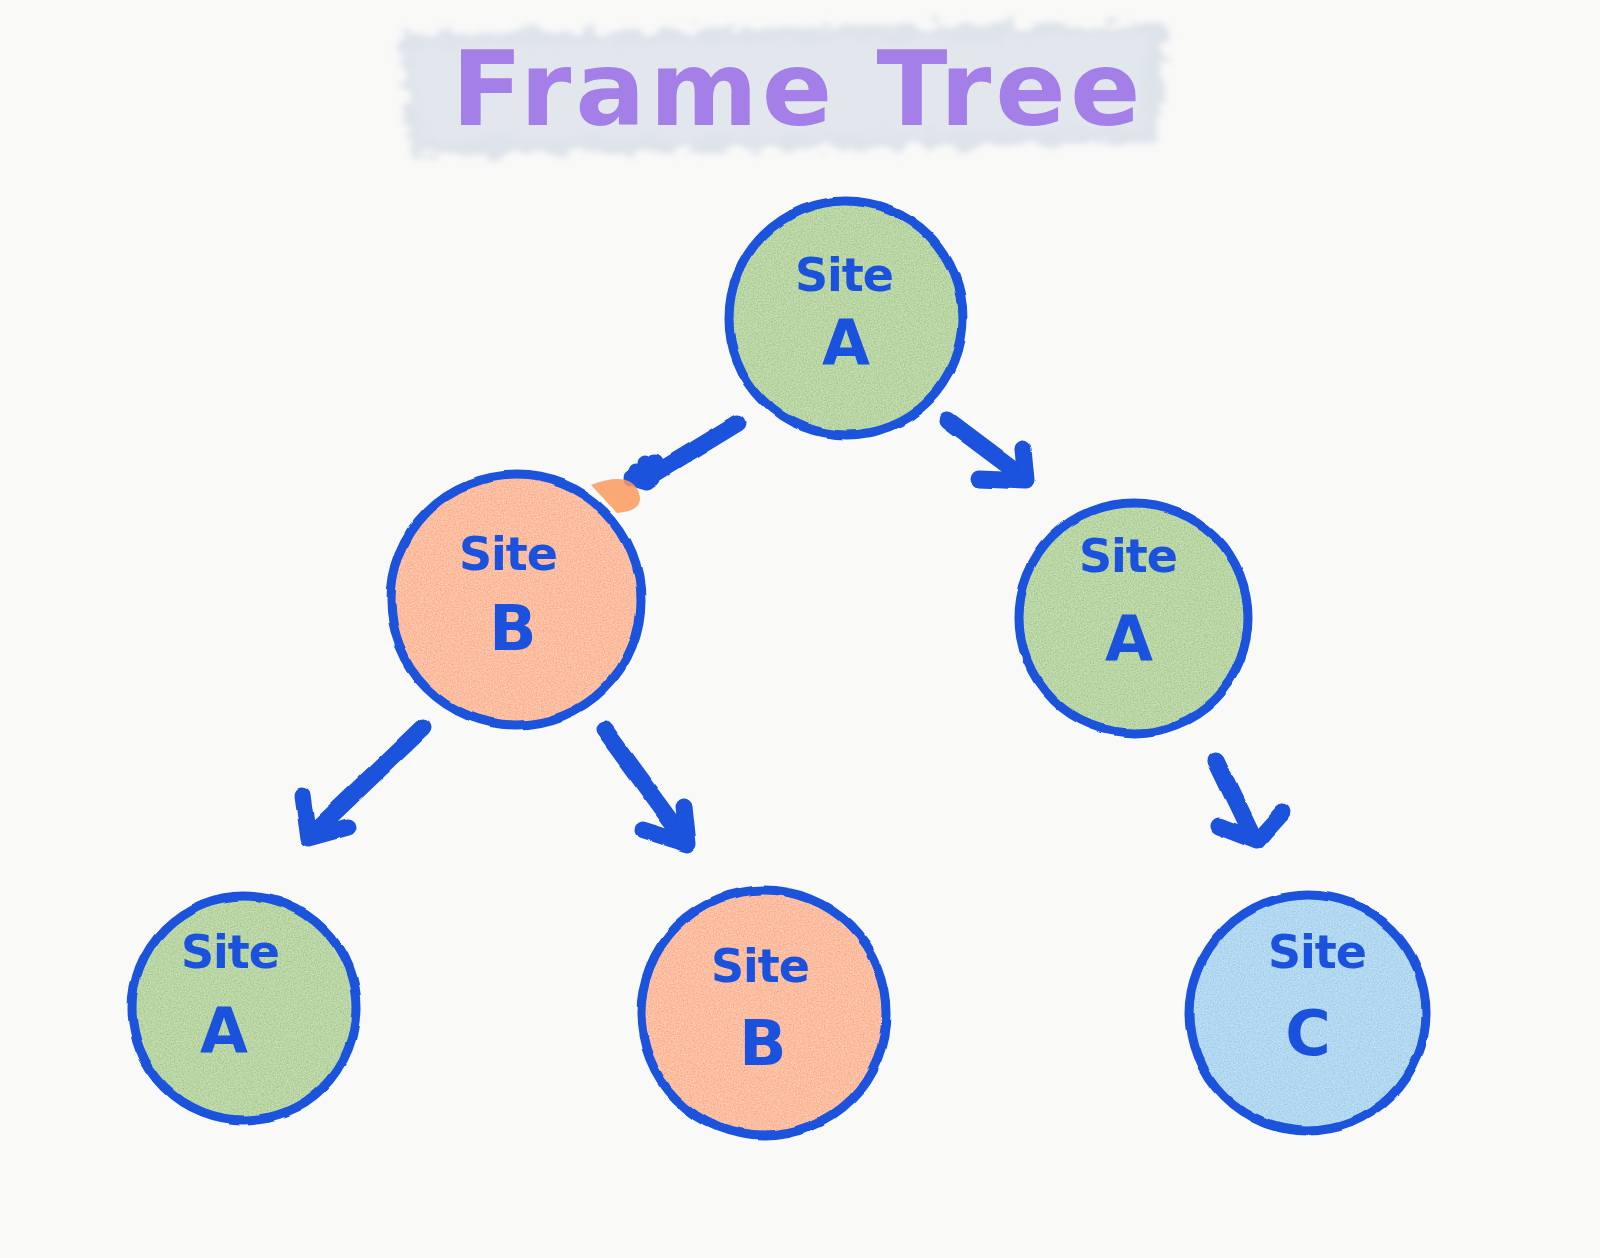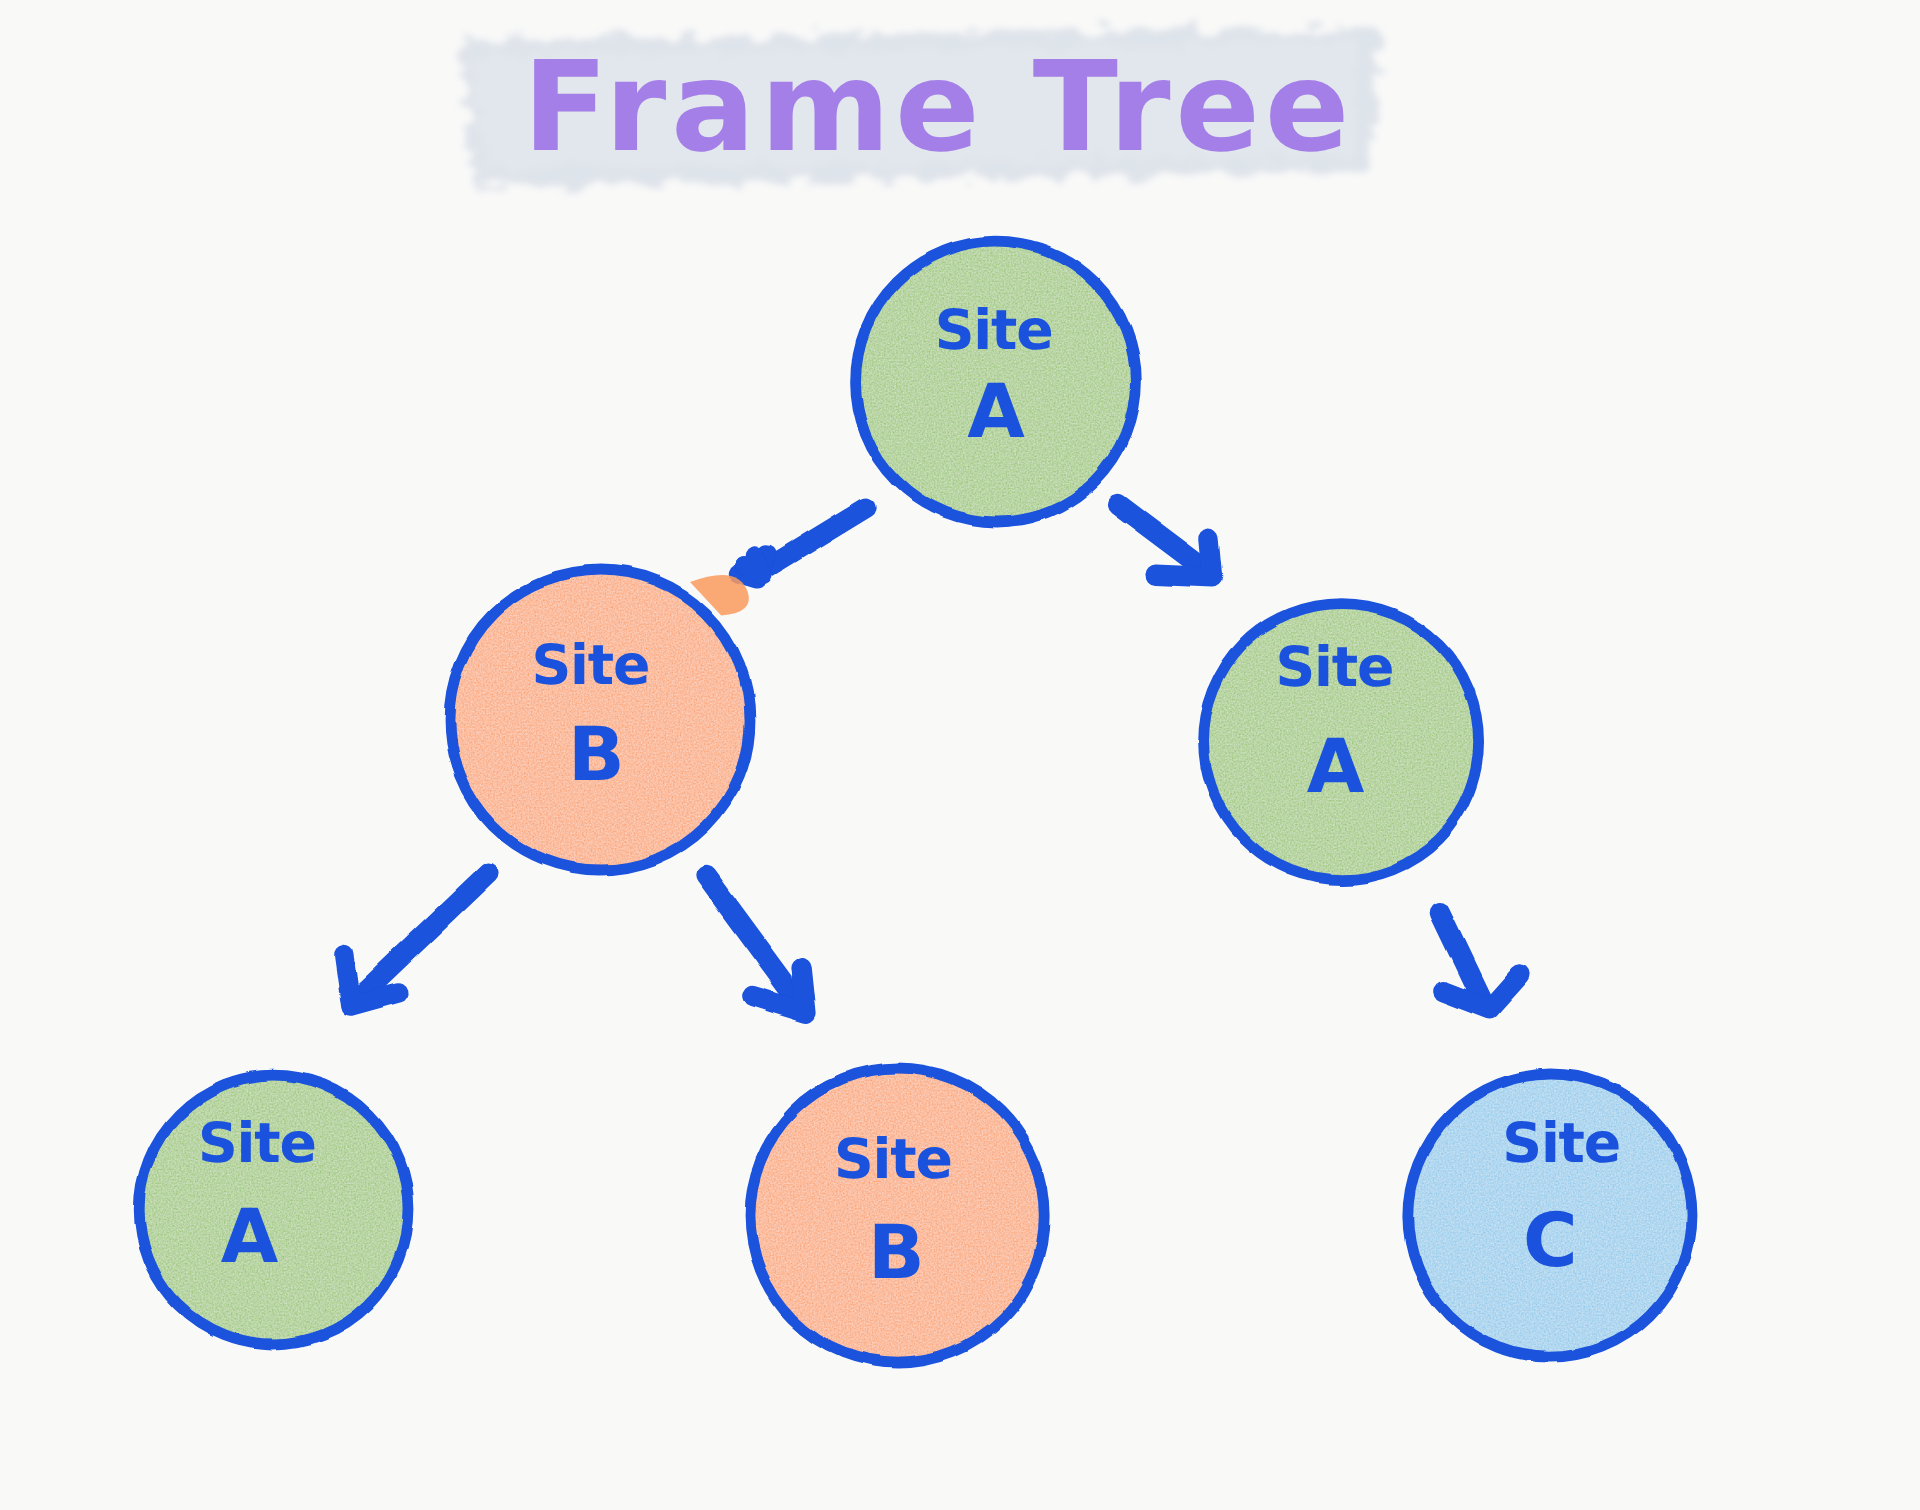--- a/index.html
+++ b/index.html
@@ -4,21 +4,21 @@
 <title>Frame Tree</title>
 <style>
   html,body{margin:0;padding:0;}
   body{
     width:1600px;height:1258px;
     background:#f9f9f8;
     font-family:"DejaVu Sans", sans-serif;
     overflow:hidden;
     position:relative;
   }
-  #stage{position:absolute;left:0;top:0;width:1336px;height:1258px;}
+  #stage{position:absolute;left:16px;top:0;width:1336px;height:1258px;}
   svg#scene{position:absolute;left:0;top:0;width:1600px;height:1258px;display:block;}
 
   .node-label{
     font-family:"DejaVu Sans", sans-serif;
     font-weight:700;
     fill:#1a52dd;
     text-anchor:middle;
     paint-order:stroke;
   }
   .node-site{font-size:46px;letter-spacing:-1px;}

